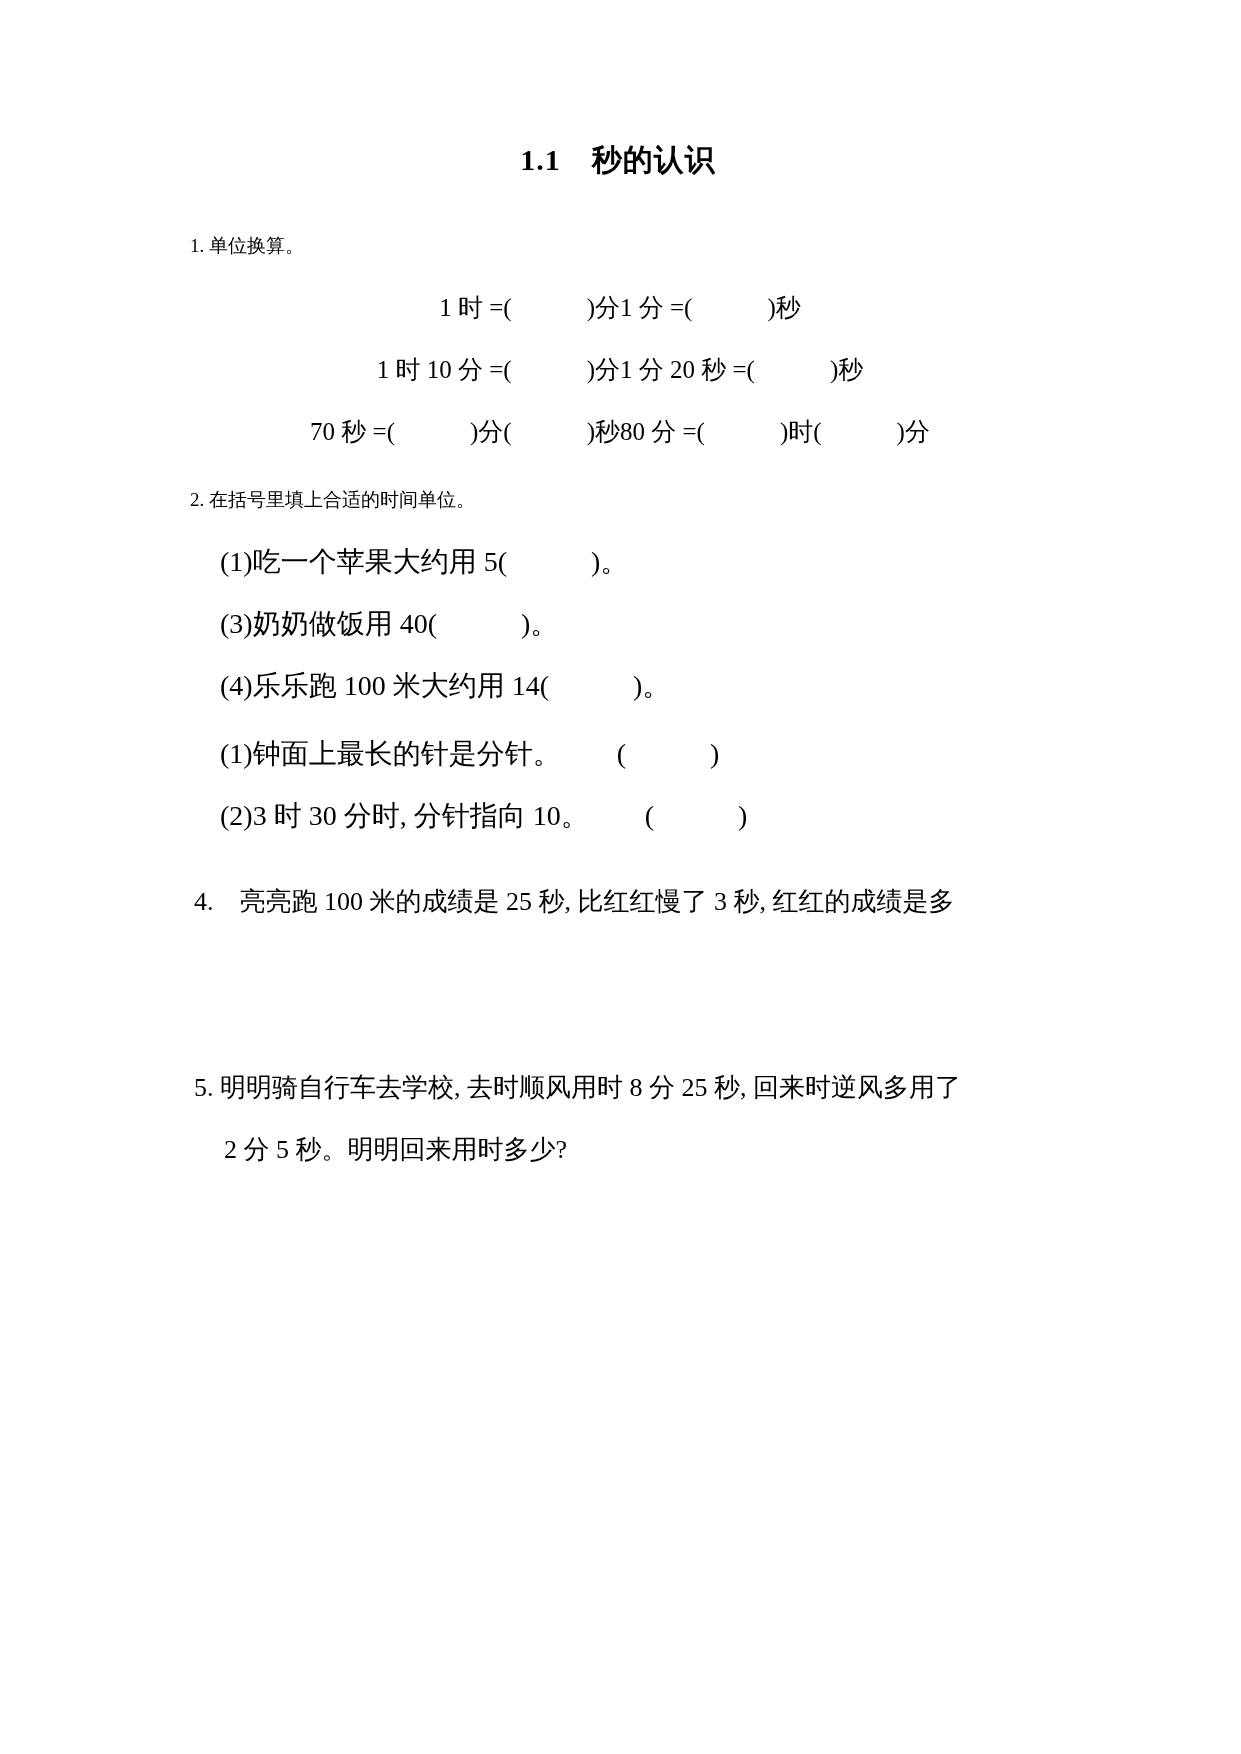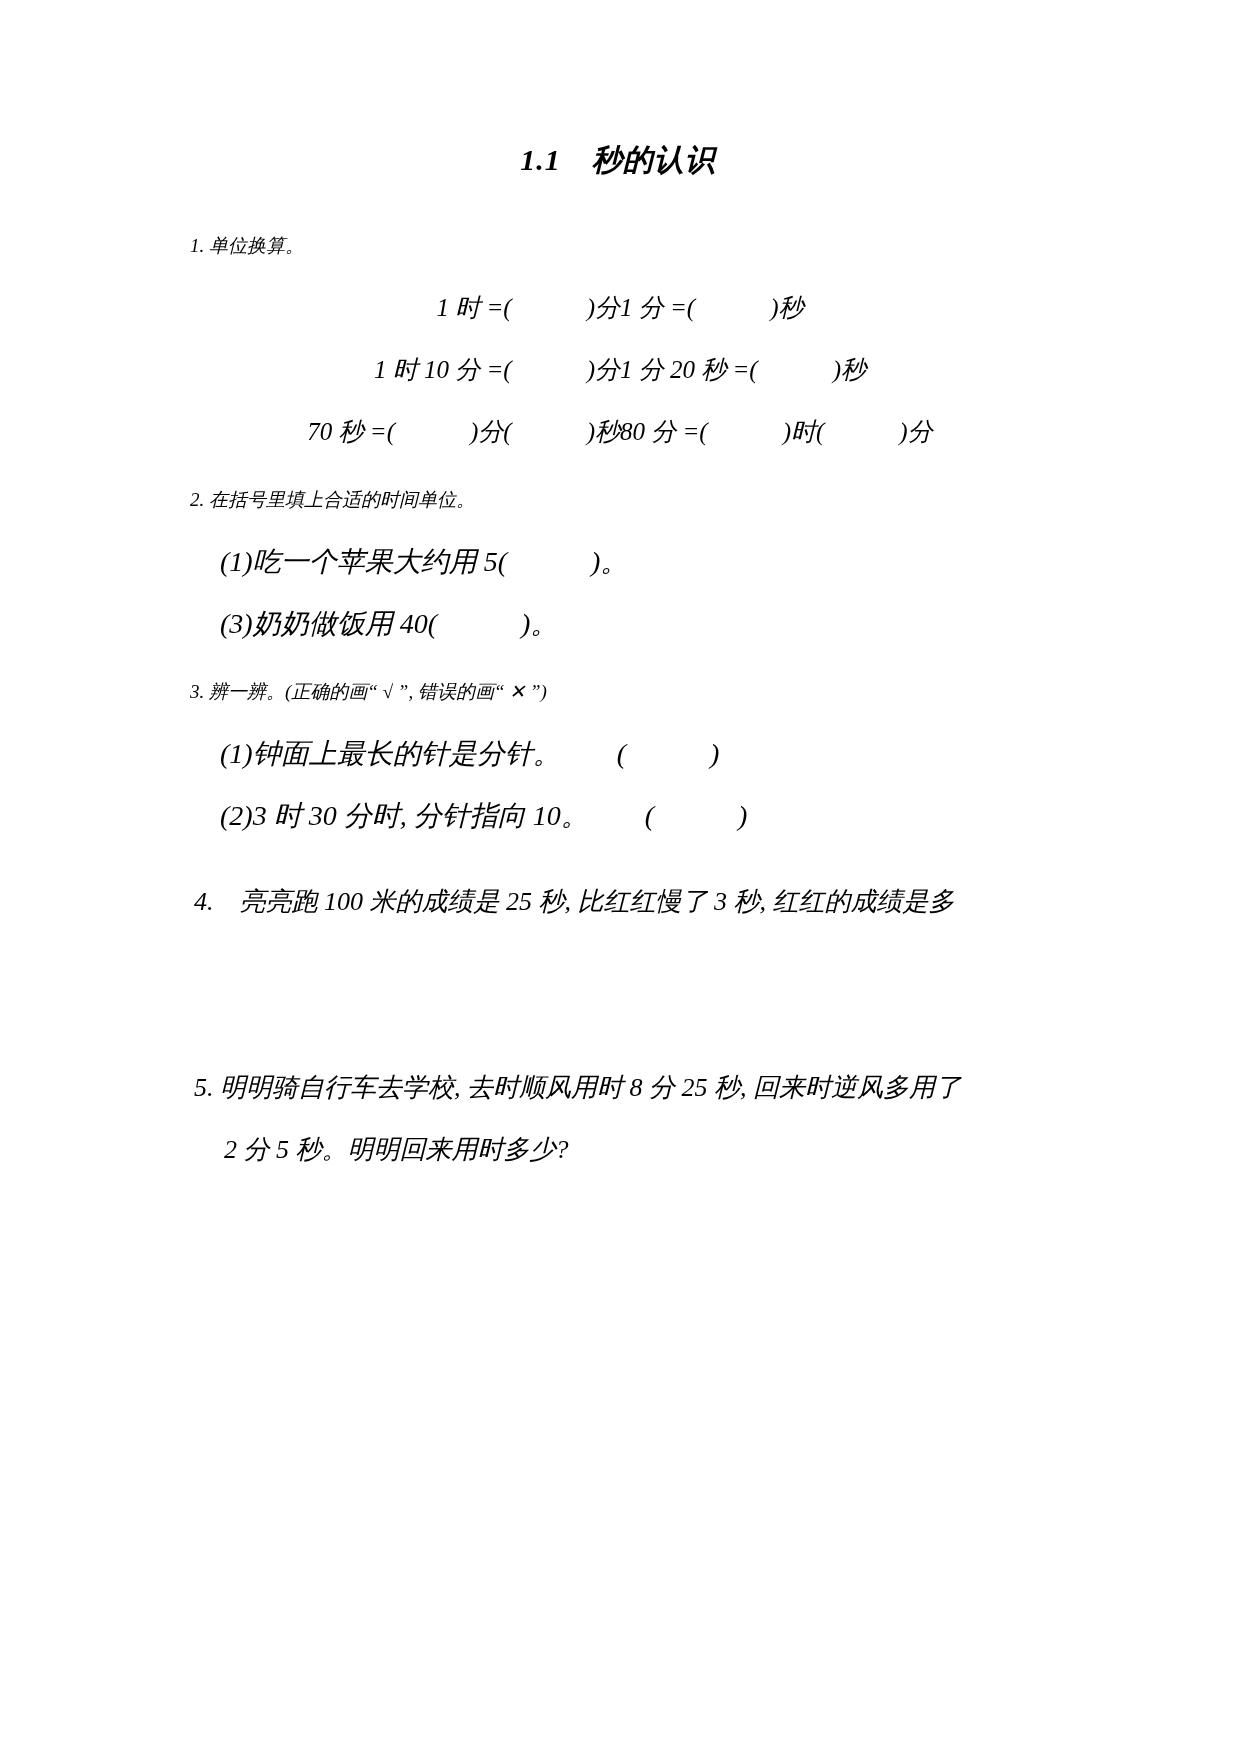--- a/index.html
+++ b/index.html
@@ -12,21 +12,20 @@
     height: 1754px;
     font-family: "Liberation Serif", "DejaVu Serif", serif;
     color: #000000;
     position: relative;
     overflow: hidden;
   }
   .page {
     padding: 0 175px 0 190px;
     box-sizing: border-box;
     width: 1241px;
-    font-style: italic;
   }
   .doc-title {
     text-align: center;
     font-size: 30px;
     font-weight: bold;
     letter-spacing: 1px;
     margin-top: 140px;
     margin-bottom: 34px;
     margin-left: -20px;
   }
@@ -95,24 +94,24 @@
     <div class="two-col">
       <span class="c1">70 秒 =(　　　)分(　　　)秒</span>
       <span class="c2">80 分 =(　　　)时(　　　)分</span>
     </div>
   </div>
 
   <div class="q-block">
     <div class="q-head">2. 在括号里填上合适的时间单位。</div>
     <div class="sub">(1)吃一个苹果大约用 5(　　　)。</div>
     <div class="sub">(3)奶奶做饭用 40(　　　)。</div>
+    <div class="sub">(4)乐乐跑 100 米大约用 14(　　　)。</div>
   </div>
 
   <div class="q-block">
-    <div class="q-head">3. 辨一辨。(正确的画“ √ ”, 错误的画“ ✕ ”)</div>
     <div class="sub">(1)钟面上最长的针是分针。　　(　　　)</div>
     <div class="sub">(2)3 时 30 分时, 分针指向 10。　　(　　　)</div>
   </div>
 
   <div class="q-block q4">
     <div class="para">4.　亮亮跑 100 米的成绩是 25 秒, 比红红慢了 3 秒, 红红的成绩是多</div>
     <div class="gap-lg"></div>
   </div>
 
   <div class="q-block q5">

